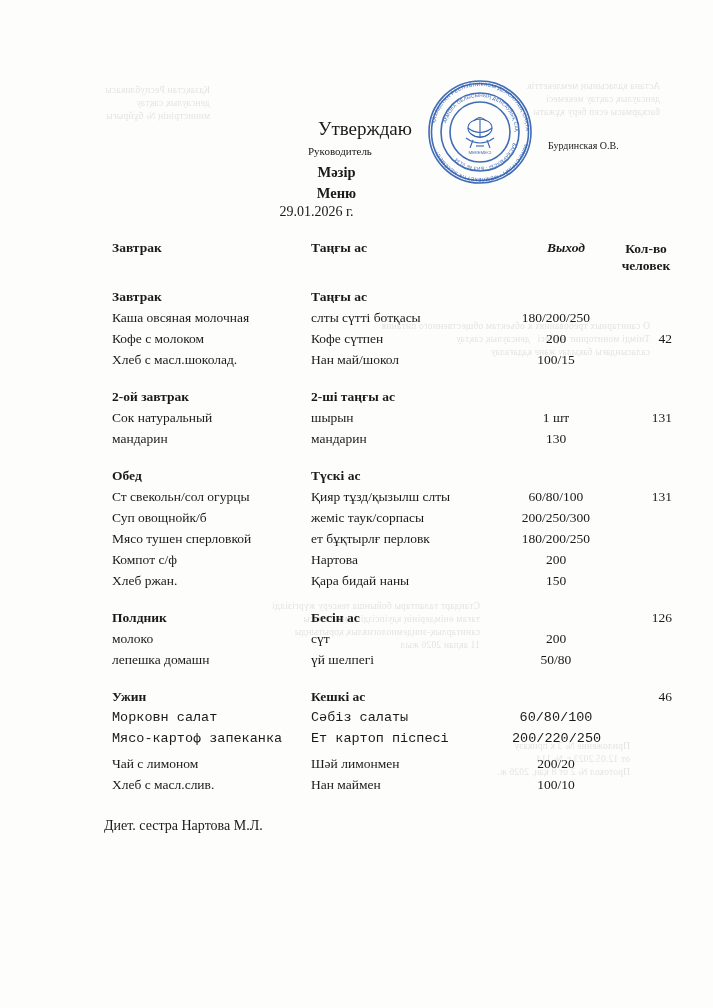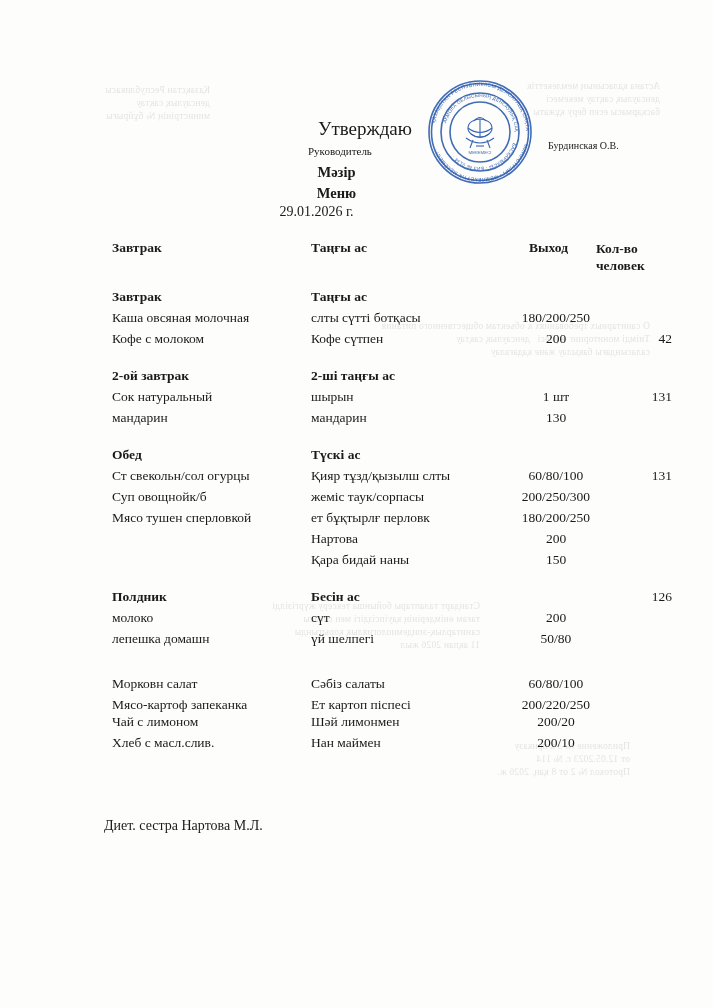--- a/index.html
+++ b/index.html
@@ -96,22 +96,22 @@
     position: relative;
     height: 46px;
   }
   .ch-ru, .ch-kz, .ch-out, .ch-cnt {
     position: absolute;
     font-weight: bold;
     font-size: 13.5px;
   }
   .ch-ru { left: 0; top: 0; }
   .ch-kz { left: 199px; top: 0; }
-  .ch-out { left: 380px; top: 0; width: 76px; text-align: right; }
-  .ch-cnt { left: 484px; top: 0; width: 76px; line-height: 17px; }
+  .ch-out { left: 416px; top: 0; width: 76px; text-align: center; font-style: italic; }
+  .ch-cnt { left: 496px; top: 0; width: 76px; text-align: center; line-height: 17px; }
 
   .block { position: relative; }
   .row {
     position: relative;
     height: 21px;
     line-height: 21px;
   }
   .c-ru {
     position: absolute;
     left: 0;
@@ -140,21 +140,21 @@
   }
   .mealname .c-ru, .mealname .c-kz { font-weight: bold; }
   .spacer { height: 16px; }
 
   .signature {
     position: absolute;
     left: 104px;
     top: 818px;
     font-size: 14px;
   }
-  .nudge-1 { position: relative; top: 8px; }
+  .nudge-1 { position: relative; top: 0; font-family: Liberation Mono, monospace; }
   .nudge-2 { position: relative; top: 4px; }
 </style>
 </head>
 <body>
 
 <div class="page">
 
   <div class="ghost rtlish" style="left:60px; top:84px; width:150px;">Қазақстан Республикасы
 денсаулық сақтау
 министрінің № бұйрығы</div>
@@ -239,20 +239,26 @@
             <span class="c-kz">слты сүтті ботқасы</span>
             <span class="c-out">180/200/250</span>
             <span class="c-cnt"></span>
           </div>
           <div class="row">
             <span class="c-ru">Кофе с молоком</span>
             <span class="c-kz">Кофе сүтпен</span>
             <span class="c-out">200</span>
             <span class="c-cnt">42</span>
           </div>
+          <div class="row">
+            <span class="c-ru">Хлеб с масл.шоколад.</span>
+            <span class="c-kz">Нан май/шокол</span>
+            <span class="c-out">100/15</span>
+            <span class="c-cnt"></span>
+          </div>
         </div>
         <div class="spacer"></div>
         <div class="block">
           <div class="row mealname">
             <span class="c-ru">2-ой завтрак</span>
             <span class="c-kz">2-ші таңғы ас</span>
             <span class="c-out"></span>
             <span class="c-cnt"></span>
           </div>
           <div class="row">
@@ -288,25 +294,27 @@
             <span class="c-out">200/250/300</span>
             <span class="c-cnt"></span>
           </div>
           <div class="row">
             <span class="c-ru">Мясо тушен сперловкой</span>
             <span class="c-kz">ет бұқтырлғ перловк</span>
             <span class="c-out">180/200/250</span>
             <span class="c-cnt"></span>
           </div>
           <div class="row">
+            <span class="c-ru">Компот с/ф</span>
             <span class="c-kz">Нартова</span>
             <span class="c-out">200</span>
             <span class="c-cnt"></span>
           </div>
           <div class="row">
+            <span class="c-ru">Хлеб ржан.</span>
             <span class="c-kz">Қара бидай наны</span>
             <span class="c-out">150</span>
             <span class="c-cnt"></span>
           </div>
         </div>
         <div class="spacer"></div>
         <div class="block">
           <div class="row mealname">
             <span class="c-ru">Полдник</span>
             <span class="c-kz">Бесін ас</span>
@@ -321,20 +329,26 @@
           </div>
           <div class="row">
             <span class="c-ru">лепешка домашн</span>
             <span class="c-kz">үй шелпегі</span>
             <span class="c-out">50/80</span>
             <span class="c-cnt"></span>
           </div>
         </div>
         <div class="spacer"></div>
         <div class="block">
+          <div class="row mealname">
+            <span class="c-ru">Ужин</span>
+            <span class="c-kz">Кешкі ас</span>
+            <span class="c-out"></span>
+            <span class="c-cnt">46</span>
+          </div>
           <div class="row nudge-1">
             <span class="c-ru">Морковн салат</span>
             <span class="c-kz">Сәбіз салаты</span>
             <span class="c-out">60/80/100</span>
             <span class="c-cnt"></span>
           </div>
           <div class="row nudge-1">
             <span class="c-ru">Мясо-картоф запеканка</span>
             <span class="c-kz">Ет картоп піспесі</span>
             <span class="c-out">200/220/250</span>
@@ -342,21 +356,21 @@
           </div>
           <div class="row nudge-2">
             <span class="c-ru">Чай с лимоном</span>
             <span class="c-kz">Шәй лимонмен</span>
             <span class="c-out">200/20</span>
             <span class="c-cnt"></span>
           </div>
           <div class="row nudge-2">
             <span class="c-ru">Хлеб с масл.слив.</span>
             <span class="c-kz">Нан маймен</span>
-            <span class="c-out">200/10</span>
+            <span class="c-out">100/10</span>
             <span class="c-cnt"></span>
           </div>
         </div>
       </div>
   </div>
 
   <div class="signature">Диет. сестра Нартова М.Л.</div>
 </div>
 
 </body></html>

